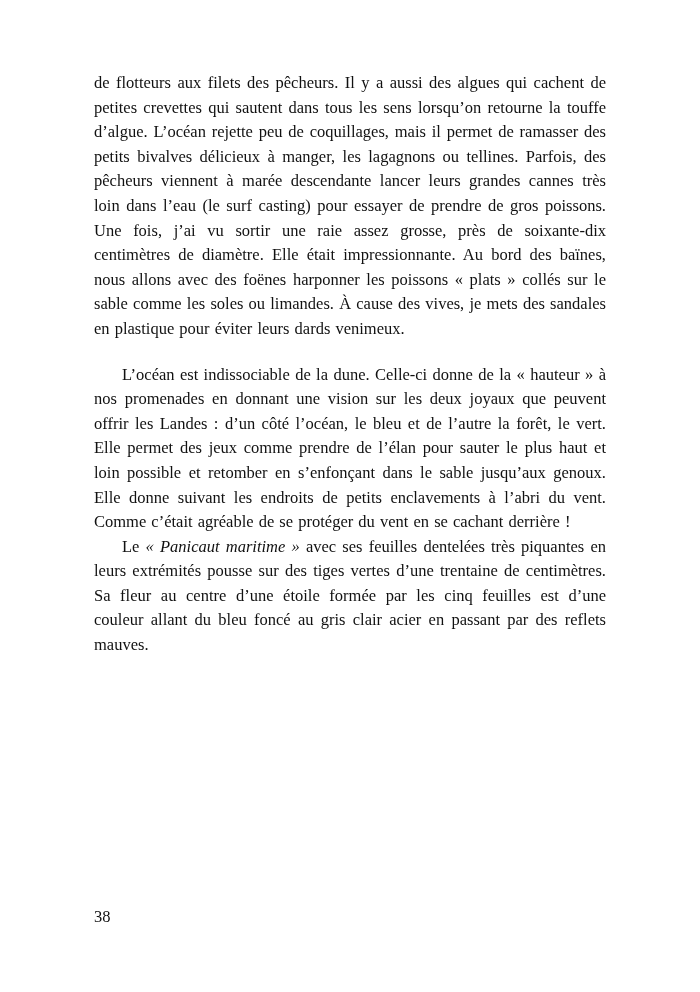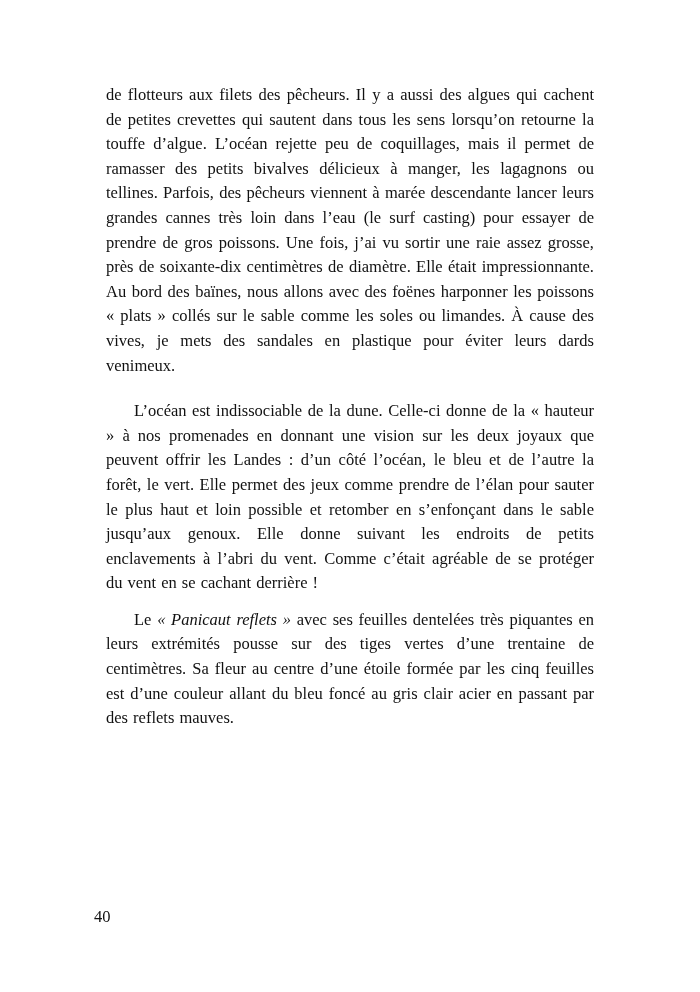--- a/index.html
+++ b/index.html
@@ -20,21 +20,21 @@
     inset: 0;
     background: #ffffff;
   }
   .text-block {
     position: absolute;
     left: 94px;
     top: 71px;
     width: 512px;
   }
   p.para {
-    margin: 12px;
+    margin: 0;
     padding: 0;
     font-size: 16.5px;
     line-height: 24.6px;
     text-align: justify;
     word-spacing: 0.06em;
   }
   p.para.indent {
     text-indent: 28px;
   }
   p.para.space-before {
@@ -52,16 +52,16 @@
     color: #111111;
   }
 </style>
 </head>
 <body>
 
 <div class="page">
   <div class="text-block" id="text-block">
       <p class="para"><span>de flotteurs aux filets des pêcheurs. Il y a aussi des algues qui cachent de petites crevettes qui sautent dans tous les sens lorsqu’on retourne la touffe d’algue. L’océan rejette peu de coquillages, mais il permet de ramasser des petits bivalves délicieux à manger, les lagagnons ou tellines. Parfois, des pêcheurs viennent à marée descendante lancer leurs grandes cannes très loin dans l’eau (le surf casting) pour essayer de prendre de gros poissons. Une fois, j’ai vu sortir une raie assez grosse, près de soixante-dix centimètres de diamètre. Elle était impressionnante. Au bord des baïnes, nous allons avec des foënes harponner les poissons « plats » collés sur le sable comme les soles ou limandes. À cause des vives, je mets des sandales en plastique pour éviter leurs dards venimeux.</span></p>
       <p class="para indent space-before"><span>L’océan est indissociable de la dune. Celle-ci donne de la « hauteur » à nos promenades en donnant une vision sur les deux joyaux que peuvent offrir les Landes : d’un côté l’océan, le bleu et de l’autre la forêt, le vert. Elle permet des jeux comme prendre de l’élan pour sauter le plus haut et loin possible et retomber en s’enfonçant dans le sable jusqu’aux genoux. Elle donne suivant les endroits de petits enclavements à l’abri du vent. Comme c’était agréable de se protéger du vent en se cachant derrière !</span></p>
-      <p class="para indent"><span>Le </span><span class="italic">« Panicaut reflets »</span><span> avec ses feuilles dentelées très piquantes en leurs extrémités pousse sur des tiges vertes d’une trentaine de centimètres. Sa fleur au centre d’une étoile formée par les cinq feuilles est d’une couleur allant du bleu foncé au gris clair acier en passant par des reflets mauves.</span></p>
+      <p class="para indent"><span>Le </span><span class="italic">« Panicaut maritime »</span><span> avec ses feuilles dentelées très piquantes en leurs extrémités pousse sur des tiges vertes d’une trentaine de centimètres. Sa fleur au centre d’une étoile formée par les cinq feuilles est d’une couleur allant du bleu foncé au gris clair acier en passant par des reflets mauves.</span></p>
     </div>
-  <div class="page-number">40</div>
+  <div class="page-number">38</div>
 </div>
 
 </body></html>

